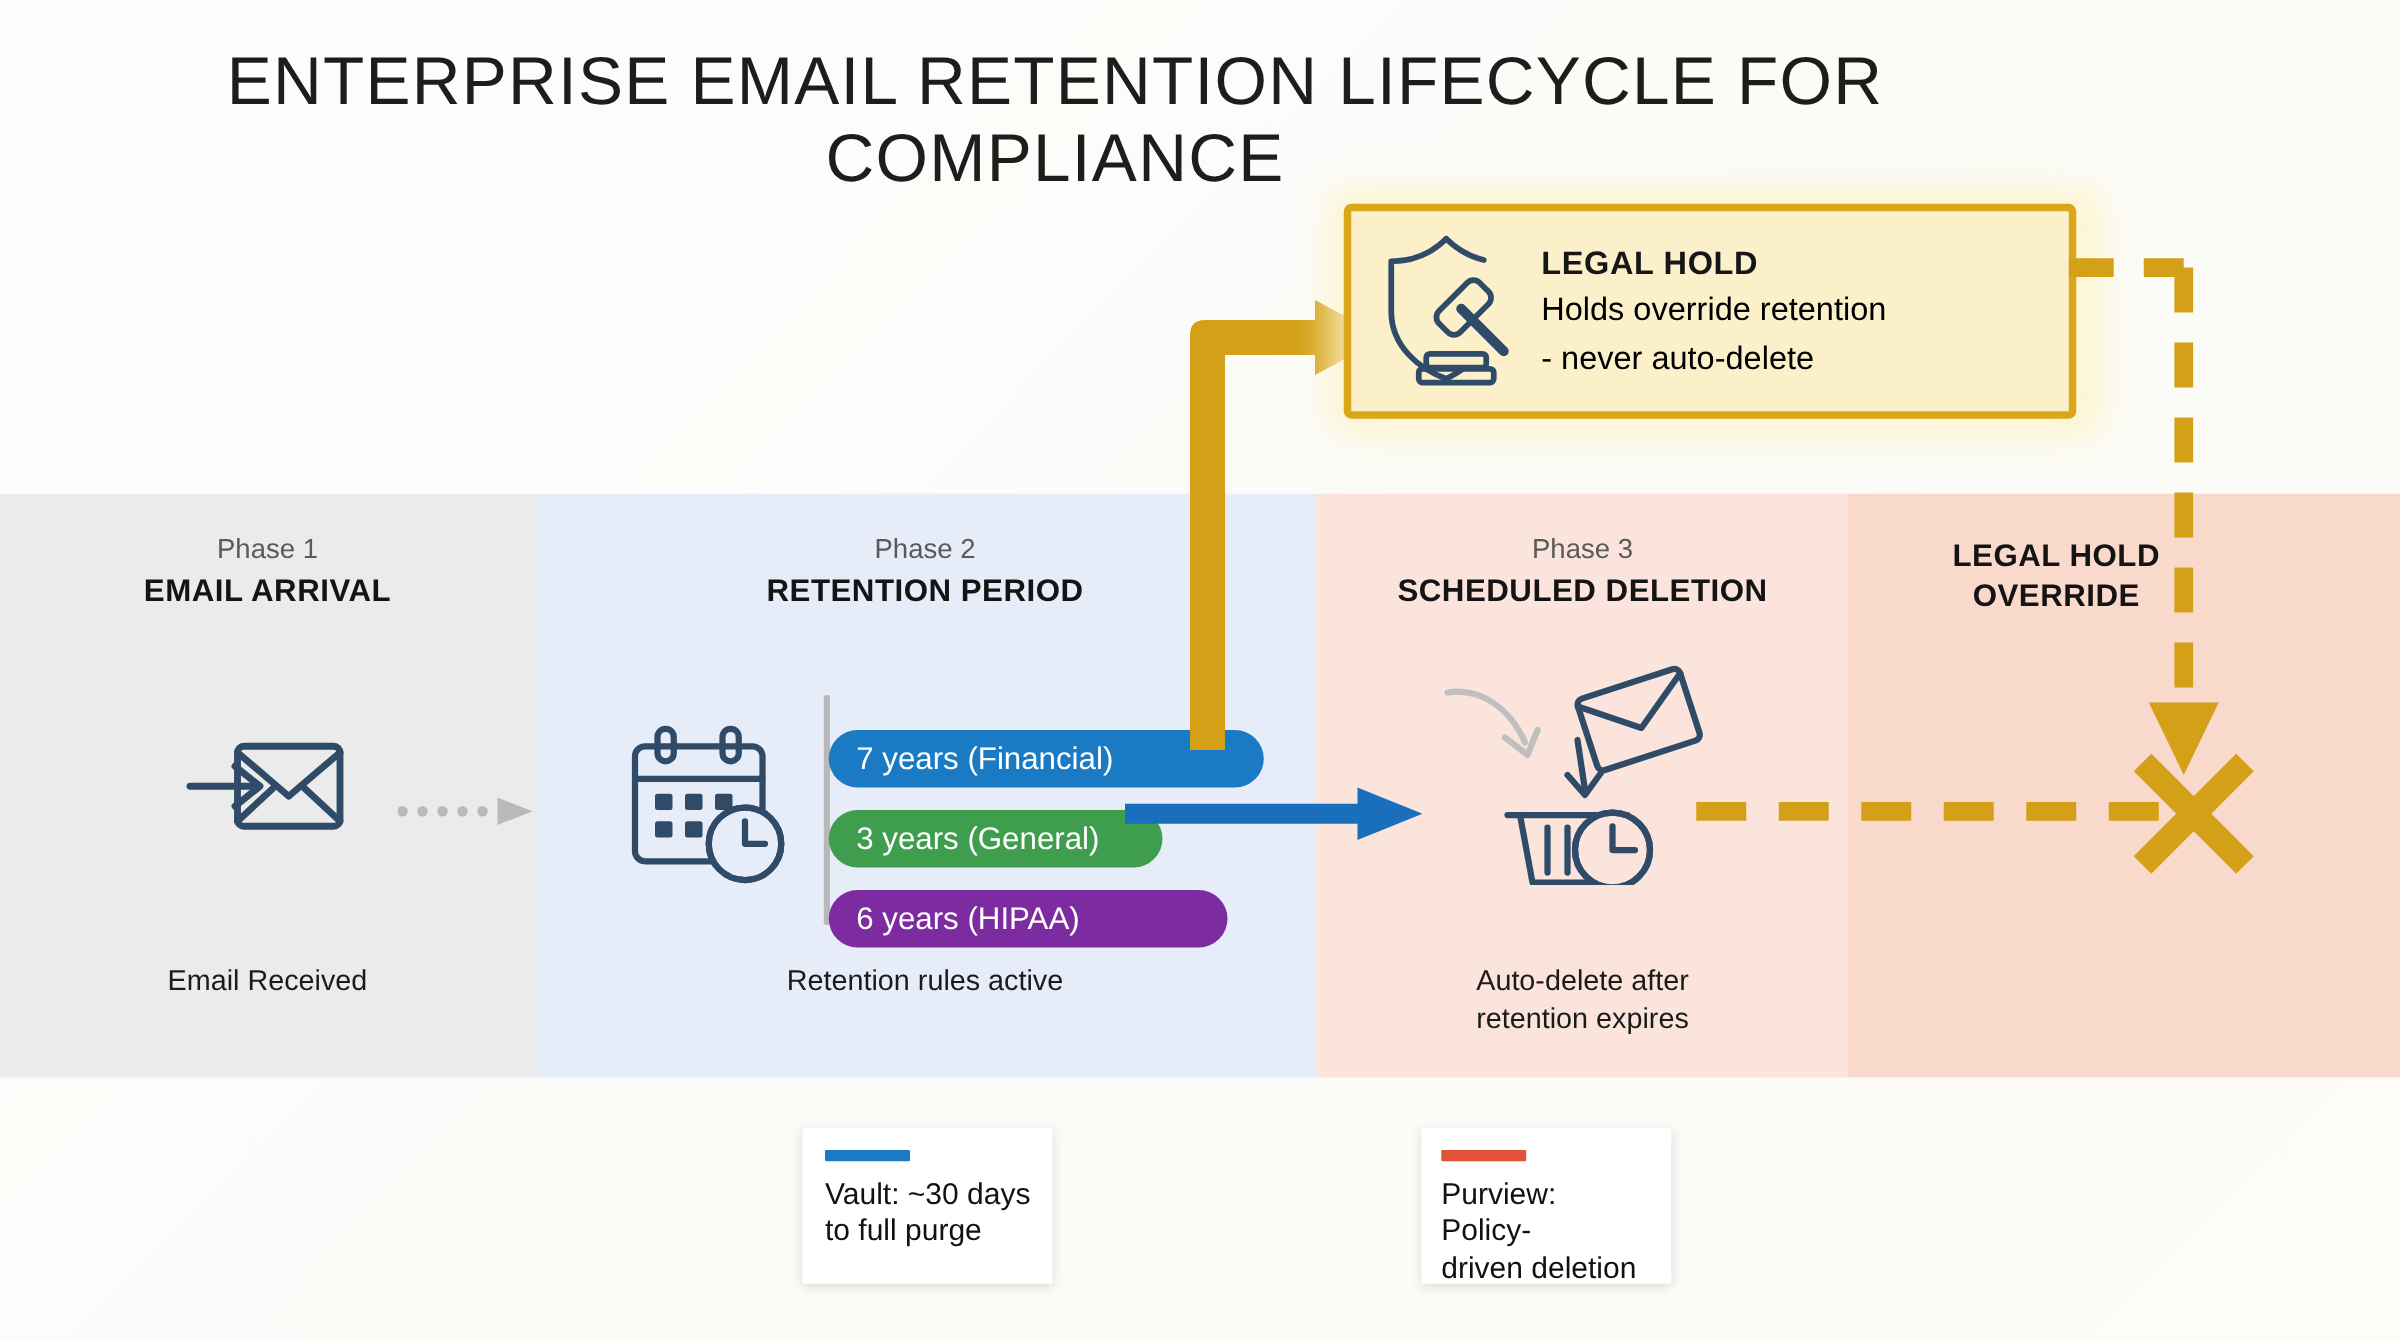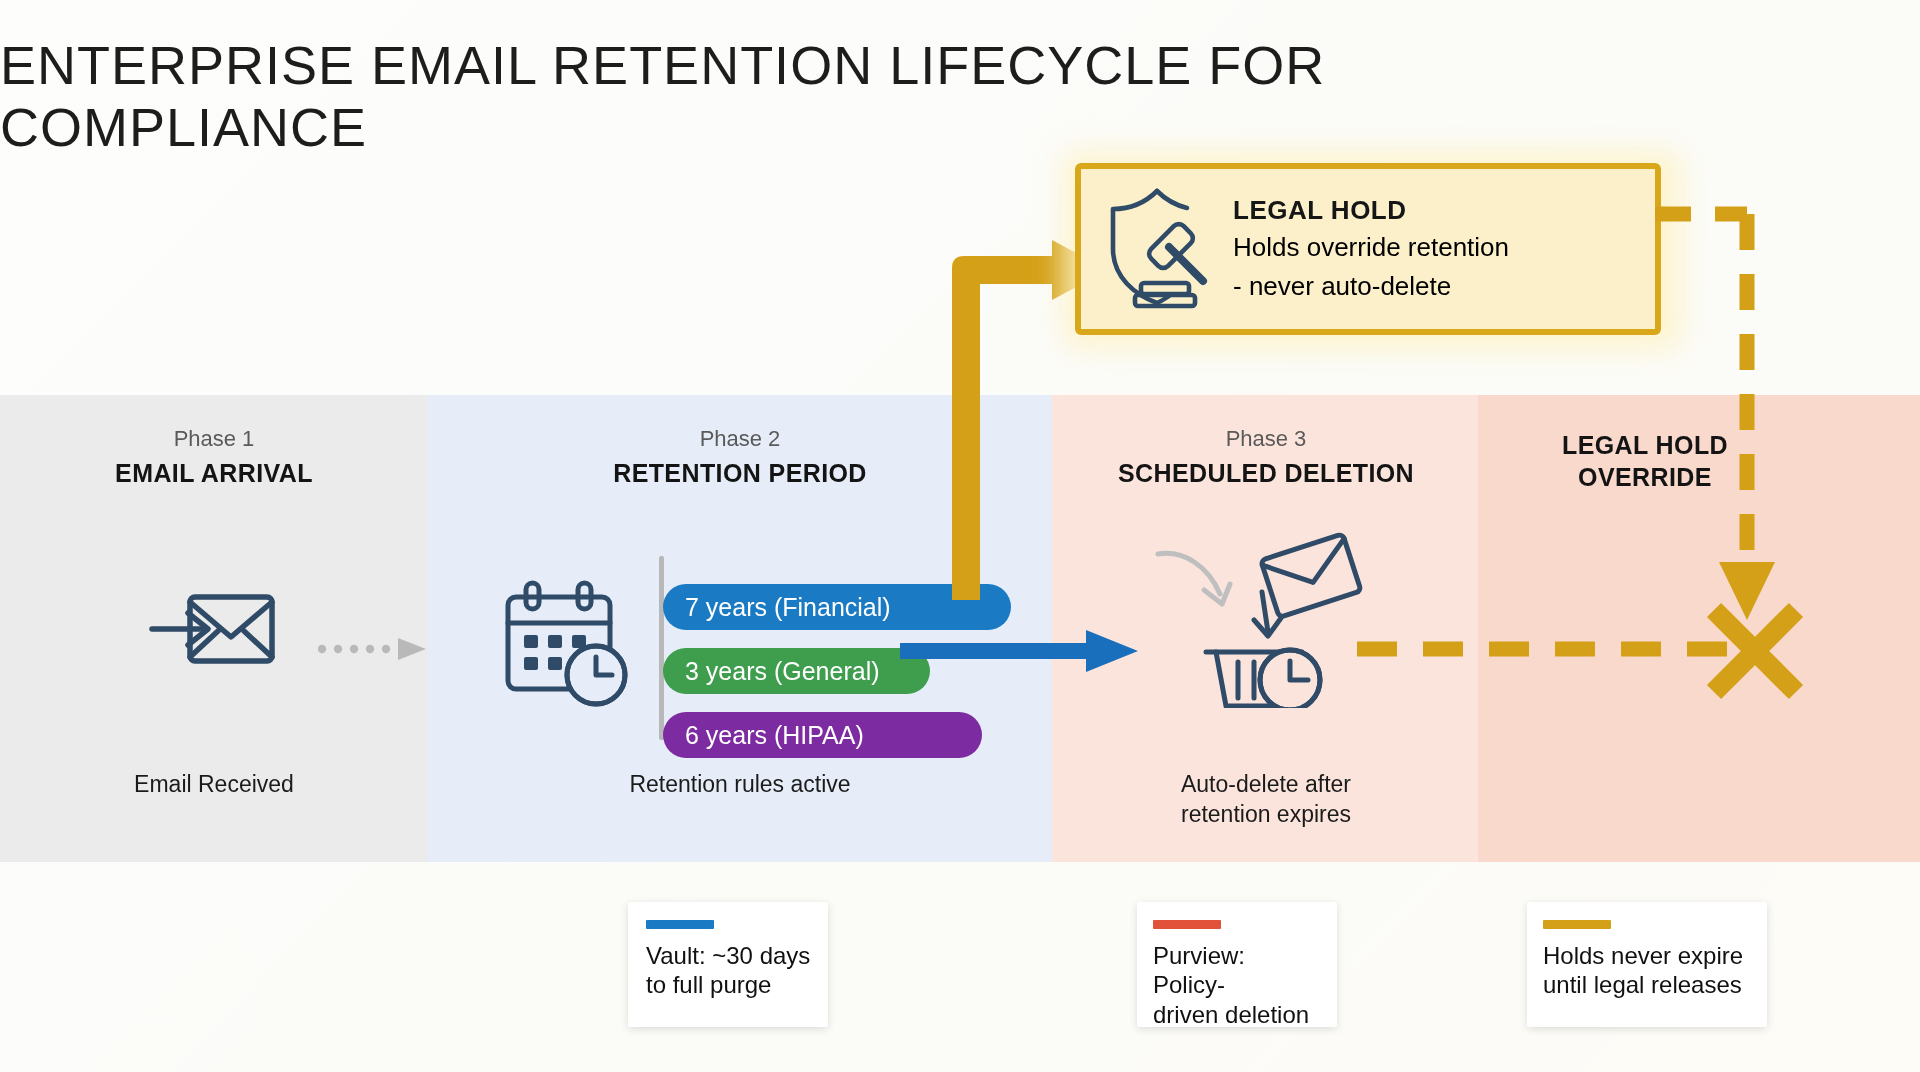--- a/index.html
+++ b/index.html
@@ -8,21 +8,21 @@
     background:#ffffff;
     font-family:"Liberation Sans", sans-serif;
     overflow:hidden;
     position:relative;
   }
   #stage{position:absolute;left:0;top:0;width:1920px;height:1072px;
     background:linear-gradient(135deg,#fdfdfc 0%,#fbfbf8 55%,#fdfcf7 100%);}
 
   
   .title{
-    position:absolute;left:0;top:34px;width:1688px;
+    position:absolute;left:0;top:34px;width:1688px;text-align:center;
     font-size:54px;letter-spacing:1px;color:#1d1d1b;
     font-family:"Liberation Sans", sans-serif;font-weight:400;
   }
 
   
   .band{position:absolute;top:395px;height:467px;}
   .band-1{left:0px;width:428px;background:#ebebeb;}
   .band-2{left:428px;width:624px;background:#e6edf9;}
   .band-3{left:1052px;width:426px;background:#fbe4dc;}
   .band-4{left:1478px;width:442px;background:#fad9cd;}
@@ -56,21 +56,21 @@
   .blue-arrow{position:absolute;left:900px;top:628px;width:240px;height:46px;}
   .gold-up{position:absolute;left:940px;top:240px;width:190px;height:360px;}
   .gold-dash-h{position:absolute;left:1355px;top:640px;width:420px;height:18px;}
   .gold-dash-v{position:absolute;left:1655px;top:200px;width:200px;height:470px;}
   .x-mark{position:absolute;left:1700px;top:596px;width:110px;height:110px;}
 
   
   .lcard{position:absolute;top:902px;width:200px;height:125px;
     background:#ffffff;box-shadow:0 2px 9px rgba(0,0,0,.13);
     box-sizing:border-box;padding:18px 16px 0 16px;border-radius:2px;}
-  .lcard-0{left:628px;padding-left:18px;}
+  .lcard-0{left:642px;padding-left:18px;}
   .lcard-1{left:1137px;}
   .lcard-2{left:1527px;width:240px;}
   .lswatch{width:68px;height:9px;border-radius:1px;margin-bottom:12px;}
   .ltext{font-size:24px;color:#111;line-height:1.22;}
 
   .icon-wrap{position:absolute;}
 </style>
 </head>
 <body>
 
@@ -252,19 +252,14 @@
   <div class="lcard lcard-0">
     <div class="lswatch" style="background:#1a7bc4;"></div>
     <div class="ltext">Vault: ~30 days</div>
     <div class="ltext">to full purge</div>
   </div>
   <div class="lcard lcard-1">
     <div class="lswatch" style="background:#e2513a;"></div>
     <div class="ltext">Purview: Policy-</div>
     <div class="ltext">driven deletion</div>
   </div>
-  <div class="lcard lcard-2">
-    <div class="lswatch" style="background:#d4a017;"></div>
-    <div class="ltext">Holds never expire</div>
-    <div class="ltext">until legal releases</div>
-  </div>
 
 </div>
 
 </body></html>

